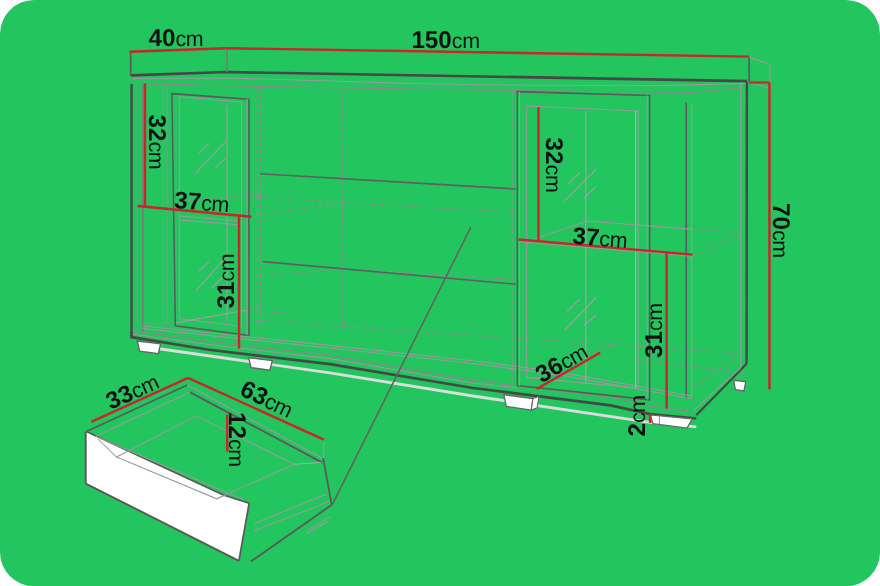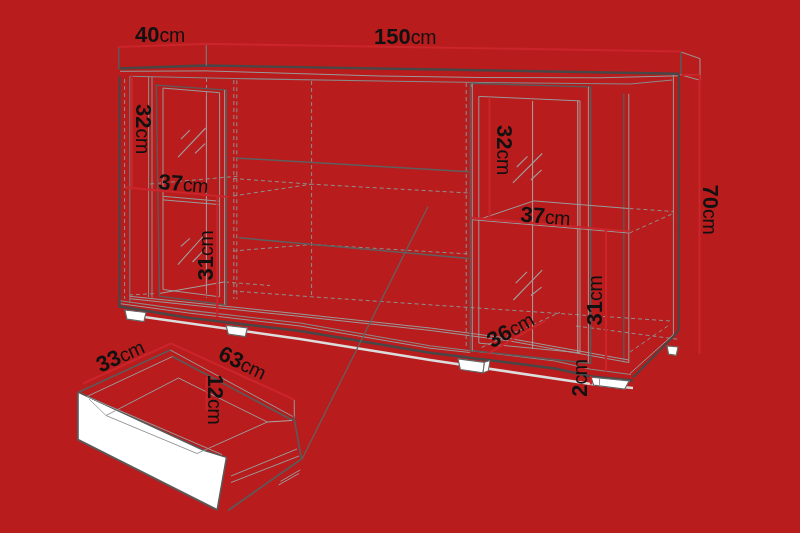--- a/index.html
+++ b/index.html
@@ -1,16 +1,16 @@
 <!DOCTYPE html>
 <html><head>
 <meta charset="utf-8">
 <style>
   html,body{margin:0;padding:0;background:#ffffff;}
-  .stage{position:relative;width:800px;height:533px;background:#b91c1c;overflow:hidden;}
+  .stage{position:relative;width:800px;height:533px;background:#22c55e;overflow:hidden;border-radius:31px;}
   svg{position:absolute;left:0;top:0;}
   text{font-family:"Liberation Sans", sans-serif;fill:#111111;}
   .num{font-weight:bold;font-size:22px;}
   .unit{font-weight:normal;font-size:19.5px;letter-spacing:-0.3px;}
 </style>
 </head>
 <body>
 <div class="stage">
 <svg width="800" height="533" viewBox="0 0 800 533" fill="none">
 

